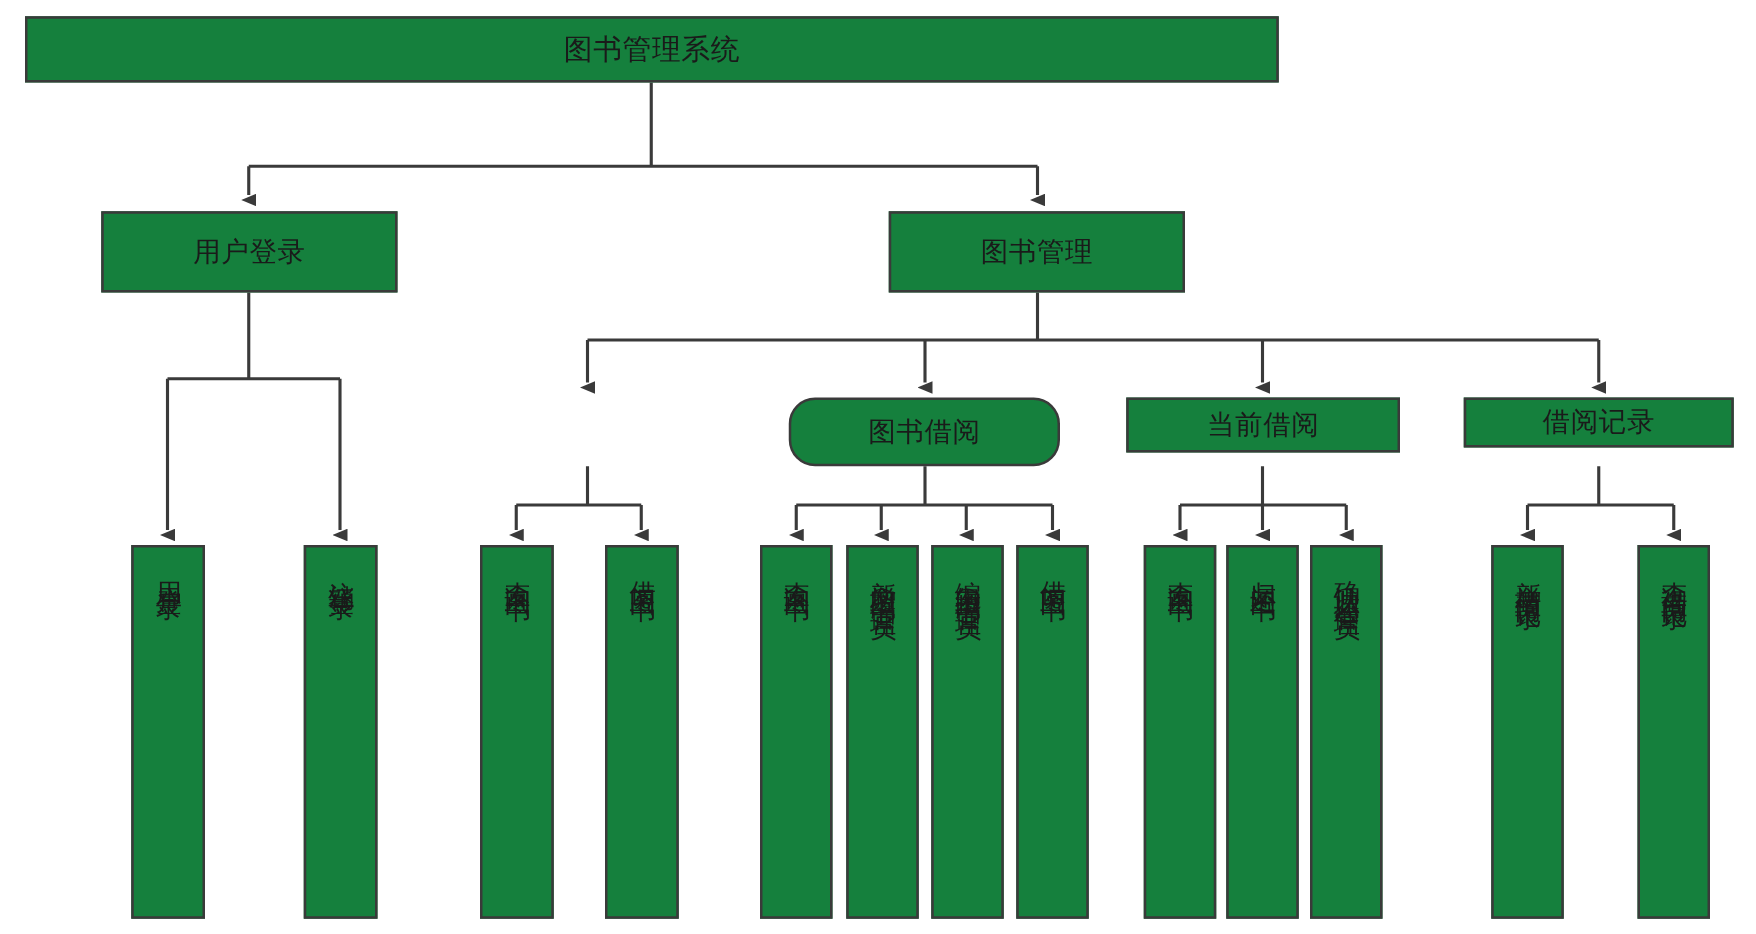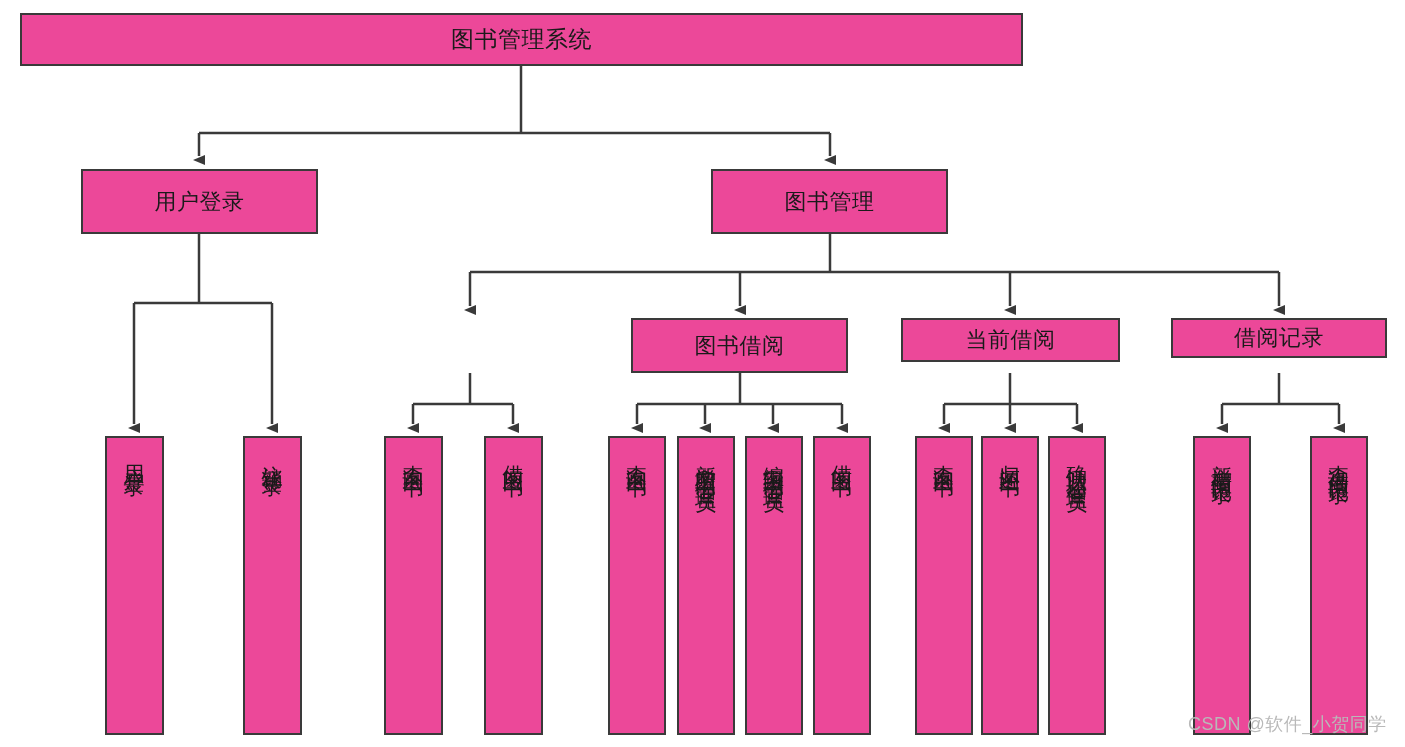--- a/index.html
+++ b/index.html
@@ -24,21 +24,21 @@
     position: absolute;
     left: 0;
     top: 0;
     width: 1405px;
     height: 747px;
     pointer-events: none;
   }
   .node {
     position: absolute;
     box-sizing: border-box;
-    background: #ec4899;
+    background: #15803d;
     border: 2.5px solid #3a3a3a;
     display: flex;
     align-items: center;
     justify-content: center;
     color: #1a1a1a;
   }
   .node .label {
     text-align: center;
     line-height: 1.18;
     letter-spacing: 0.5px;
@@ -139,21 +139,21 @@
 
   <div class="node h" style="left:81px; top:169px; width:237px; height:65px;">
     <span class="label">用户登录</span>
   </div>
 
   <div class="node h" style="left:711px; top:169px; width:237px; height:65px;">
     <span class="label">图书管理</span>
   </div>
 
 
-  <div class="node h" style="left:631px; top:318px; width:217px; height:55px;">
+  <div class="node h" style="left:631px; top:318px; width:217px; height:55px;border-radius:21px;">
     <span class="label">图书借阅</span>
   </div>
 
   <div class="node h" style="left:901px; top:318px; width:219px; height:44px;">
     <span class="label">当前借阅</span>
   </div>
 
   <div class="node h" style="left:1171px; top:318px; width:216px; height:40px;">
     <span class="label">借阅记录</span>
   </div>
@@ -195,15 +195,14 @@
     <span class="label">确认归还（管理员）</span>
   </div>
 
   <div class="node v" style="left:1193px; top:436px; width:58px; height:299px;">
     <span class="label">新增借阅记录</span>
   </div>
   <div class="node v" style="left:1310px; top:436px; width:58px; height:299px;">
     <span class="label">查询借阅记录</span>
   </div>
 
-  <div class="watermark">CSDN @软件_小贺同学</div>
 
 </div>
 
 </body></html>

